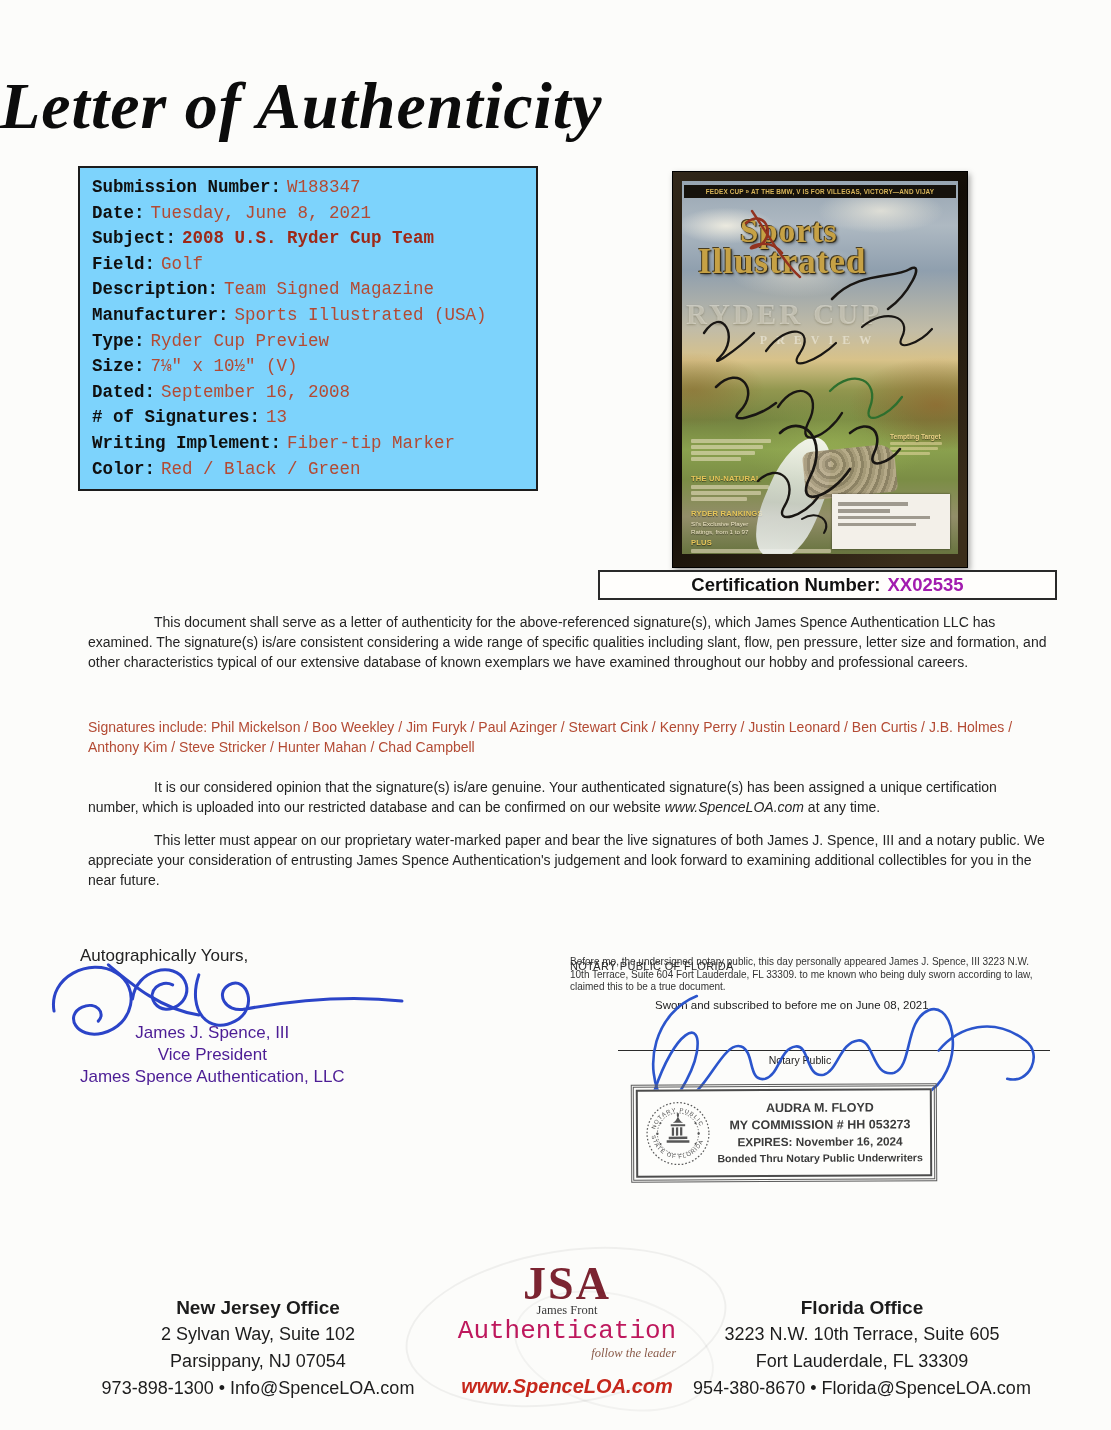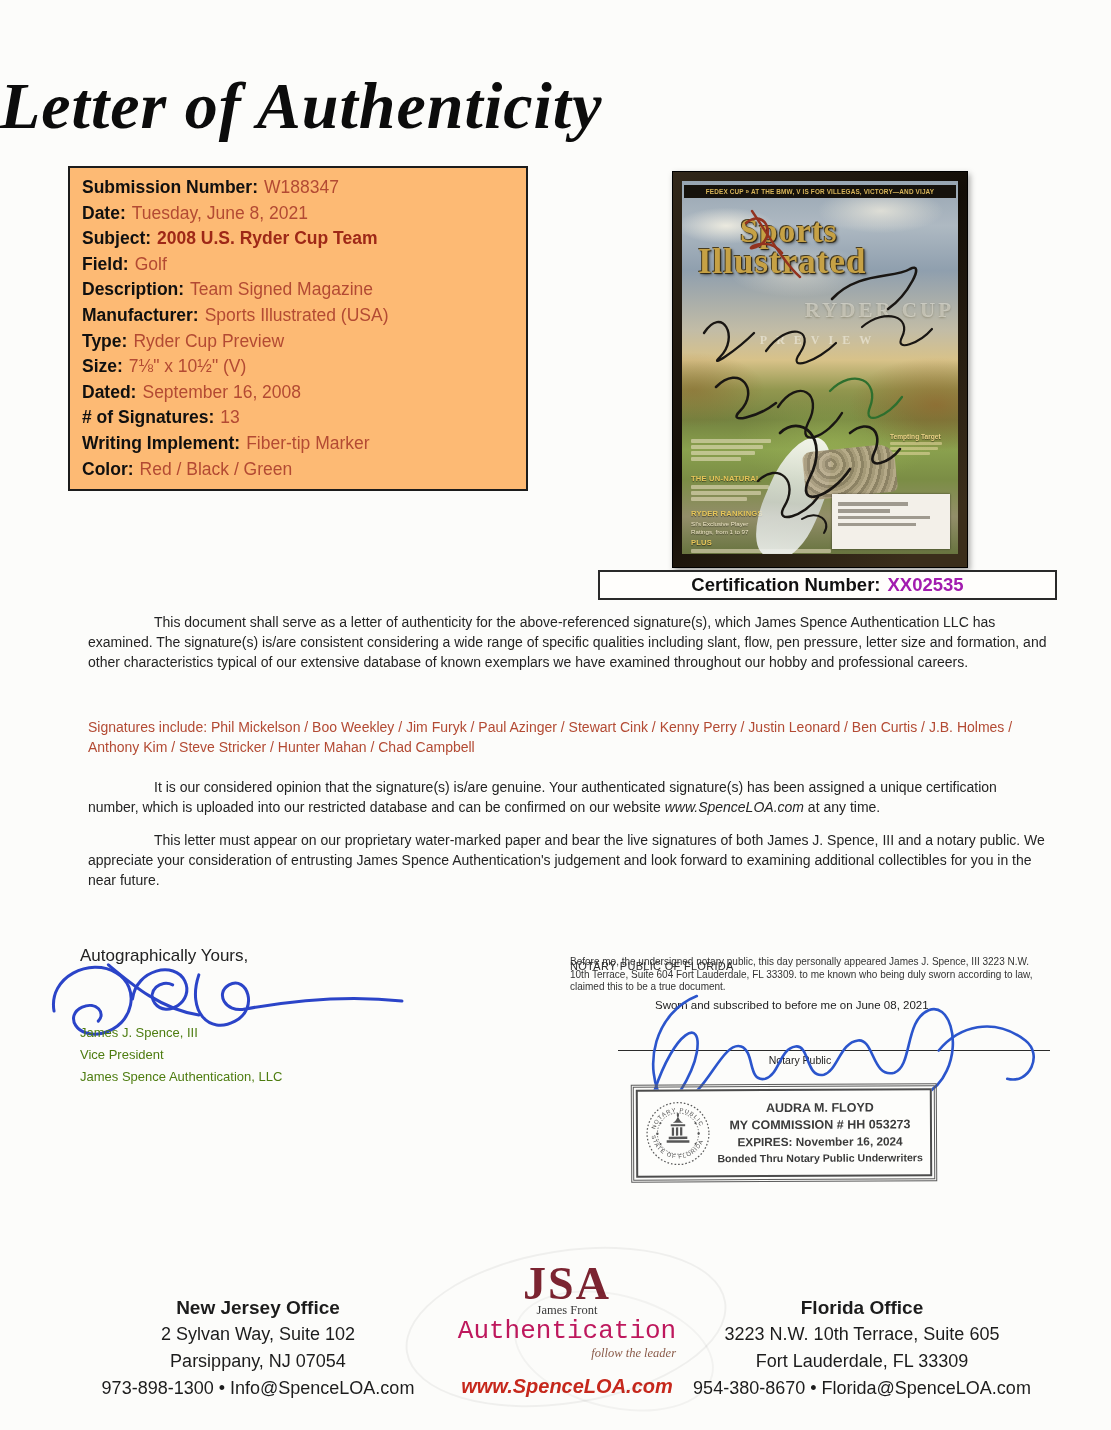--- a/index.html
+++ b/index.html
@@ -3,22 +3,22 @@
 <meta charset="utf-8">
 <style>
   html,body{margin:0;padding:0;background:#e9e9e7;}
   .page{position:relative;width:1111px;height:1430px;margin:0 auto;background:#fcfcfa;
         font-family:"Liberation Sans",sans-serif;color:#1a1a1a;overflow:hidden;}
   
   .doc-title{position:absolute;top:68px;left:0;width:100%;text-align:left;
     font-family:"Liberation Serif",serif;font-style:italic;font-weight:bold;
     font-size:66px;letter-spacing:1px;color:#0c0c0c;}
   
-  .info-box{position:absolute;left:68px;top:166px;width:432px;padding:7px 12px;
-    border:2px solid #1c1c1c;background:#fdba74;}
+  .info-box{position:absolute;left:78px;top:166px;width:432px;padding:7px 12px;
+    border:2px solid #1c1c1c;background:#7dd3fc;font-family:Liberation Mono, monospace;}
   .info-row{font-size:17.5px;line-height:25.6px;white-space:nowrap;}
   .info-label{font-weight:bold;color:#101010;}
   .info-value{color:#b34a33;margin-left:6px;}
   .info-value.em{font-weight:bold;color:#9e2817;}
   
   .magazine{position:absolute;left:672px;top:171px;width:296px;height:397px;
     background:linear-gradient(135deg,#32281a,#120d07 45%,#3b2e1b 90%);
     box-shadow:0 0 0 1px #000 inset, 2px 3px 6px rgba(0,0,0,.35);}
   .cover{position:absolute;left:10px;top:10px;right:10px;bottom:14px;overflow:hidden;
     background:
@@ -31,22 +31,22 @@
       linear-gradient(180deg,#97a5b2 0%,#aeb9c2 12%,#8f9fae 24%,#c2bca6 40%,#d8c289 48%,
         #92974f 56%,#748340 64%,#8aa14e 72%,#7b8d45 80%,#938e6a 90%,#68743f 100%);}
   .cover-ticker{position:absolute;top:4px;left:2px;right:2px;background:#16120c;color:#d8b55a;
     font-size:6.4px;font-weight:bold;text-align:center;padding:3px 1px;letter-spacing:.15px;}
   .logo-sports{position:absolute;top:32px;left:58px;font-family:"Liberation Serif",serif;
     font-weight:bold;font-size:33px;letter-spacing:1px;color:#c6a145;
     text-shadow:-1px -1px 0 #473c20,1px 1px 1px #2a220f,2px 2px 3px rgba(0,0,0,.45);}
   .logo-illus{position:absolute;top:61px;left:16px;font-family:"Liberation Serif",serif;
     font-weight:bold;font-size:35px;letter-spacing:1px;color:#c6a145;
     text-shadow:-1px -1px 0 #473c20,1px 1px 1px #2a220f,2px 2px 3px rgba(0,0,0,.45);}
-  .cover-headline{position:absolute;top:117px;left:4px;right:4px;text-align:right;
-    font-family:"Liberation Serif",serif;font-weight:bold;font-size:21px;letter-spacing:3px;
+  .cover-headline{position:absolute;top:117px;left:4px;right:4px;text-align:left;
+    font-family:"Liberation Serif",serif;font-weight:bold;font-size:29px;letter-spacing:3px;
     color:rgba(250,248,240,.44);text-shadow:0 1px 2px rgba(70,58,24,.3);}
   .cover-preview{position:absolute;top:152px;left:0;right:0;text-align:center;
     font-family:"Liberation Serif",serif;font-weight:bold;font-size:12px;letter-spacing:9px;
     color:rgba(250,248,240,.5);}
   .article{position:absolute;left:9px;width:94px;}
   .article h4{margin:0 0 2px;font-size:7.6px;color:#e7c65a;letter-spacing:.2px;
     text-shadow:0 1px 1px rgba(0,0,0,.5);}
   .article .sub{font-size:6.2px;color:#efe6c6;line-height:7.5px;text-shadow:0 1px 1px rgba(0,0,0,.5);}
   .bar{height:4px;background:rgba(238,228,198,.55);margin:2px 0;border-radius:1px;}
   .side-note{position:absolute;right:10px;top:252px;width:58px;}
@@ -72,21 +72,21 @@
     color:#242424;margin:8px;}
   .indent{text-indent:66px;}
   .p1{top:604px;}
   .p-sign{top:709px;color:#b34a33;}
   .p2{top:769px;}
   .p3{top:822px;}
   .em-url{font-style:italic;}
   
   .yours{position:absolute;left:80px;top:946px;font-size:17px;color:#222;}
   .spence-sig{position:absolute;left:48px;top:950px;width:362px;height:102px;}
-  .signer{position:absolute;left:80px;top:1022px;font-size:13px;line-height:22px;color:#4d7c0f;}
+  .signer{position:absolute;left:80px;top:1022px;font-size:17px;line-height:22px;color:#4c1d95;text-align:center;}
   
   .not-head{position:absolute;left:570px;top:940px;font-size:11px;letter-spacing:.3px;color:#2a2a2a;margin-top:20px;}
   .not-body{position:absolute;left:570px;top:956px;width:466px;font-size:10px;line-height:12.6px;
     color:#333;margin:0;}
   .sworn{position:absolute;left:655px;top:999px;font-size:11.5px;color:#222;}
   .not-sig{position:absolute;left:638px;top:986px;width:424px;height:126px;}
   .not-line{position:absolute;left:618px;top:1050px;width:432px;border-top:1.6px solid #2b2b2b;}
   .not-label{position:absolute;left:700px;top:1054px;width:200px;text-align:center;
     font-size:10.5px;color:#222;}
   .stamp{position:absolute;left:636px;top:1089px;width:296px;height:88px;box-sizing:border-box;

